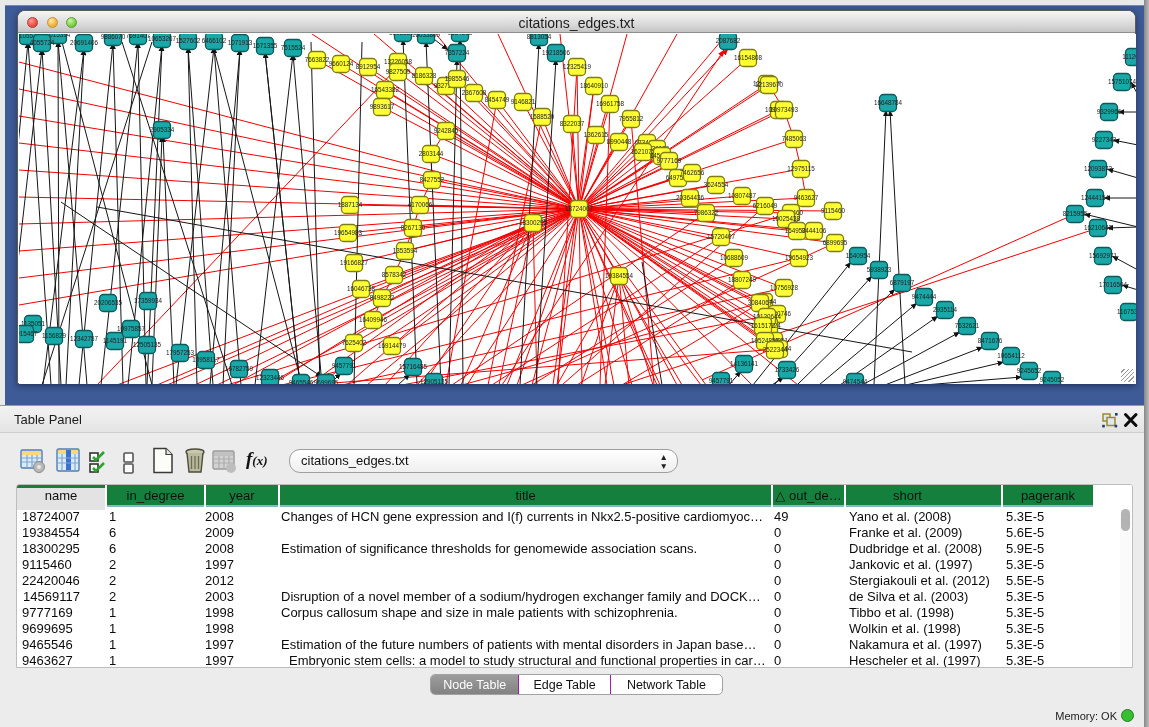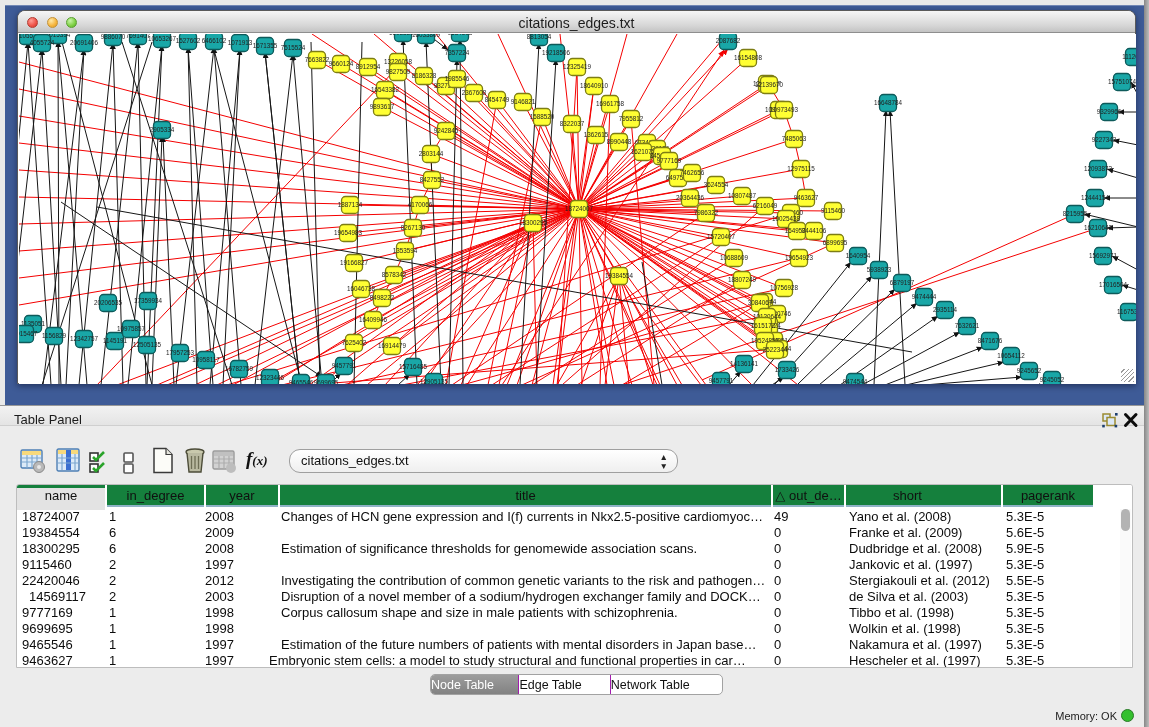--- a/index.html
+++ b/index.html
@@ -4,36 +4,36 @@
 html,body{width:1149px;height:727px;overflow:hidden;font-family:"Liberation Sans",sans-serif;background:#e9e9e9}
 #desk{position:absolute;left:5px;top:5px;width:1139px;height:400px;background:#3e5b97;border-top:1px solid #7288b5}
 #win{position:absolute;left:17px;top:10px;width:1119px;height:374px;border-radius:8px 8px 0 0;background:#fff;border:1px solid #5a5a5a;box-shadow:0 2px 6px rgba(0,0,20,.45)}
 #tbar{position:absolute;left:0;top:0;width:100%;height:22px;border-radius:7px 7px 0 0;background:linear-gradient(#f6f6f6,#d6d6d6 70%,#c3c3c3);border-bottom:1px solid #8e8e8e}
 #tbar .tl{position:absolute;top:5.5px;width:11px;height:11px;border-radius:50%;}
 #title{position:absolute;top:3.5px;width:100%;text-align:center;font-size:14px;color:#1d1d1d}
 #gwrap{position:absolute;left:1px;top:23px;width:1117px;height:350px;background:#fff;overflow:hidden}
 #grip{position:absolute;right:2px;bottom:2px;width:13px;height:13px;background:repeating-linear-gradient(135deg,transparent,transparent 2px,#9a9a9a 2px,#9a9a9a 3px)}
 #rightstrip{position:absolute;left:1144px;top:0;width:5px;height:727px;background:linear-gradient(90deg,#878787,#bdbdbd)}
 #tp{position:absolute;left:0;top:405px;width:1144px;height:322px;background:#ececec;border-top:1px solid #989898}
-#tphead{position:absolute;left:0;top:0;width:100%;height:20px;background:linear-gradient(#f2f2f2,#e4e4e4);border-bottom:1px solid #cfcfcf}
+#tphead{position:absolute;left:0;top:0;width:100%;height:27px;background:linear-gradient(#f2f2f2,#e4e4e4);border-bottom:1px solid #cfcfcf}
 #tphead .t{position:absolute;left:14px;top:6px;font-size:13px;color:#1c1c1c}
 .tbicon{position:absolute}
 #combo{position:absolute;left:289px;top:449px;width:389px;height:24px;background:linear-gradient(#ffffff,#efefef);border:1px solid #9f9f9f;border-radius:11px;font-size:13px;color:#111;line-height:22px;padding-left:11px}
 #combo .st{position:absolute;right:9px;top:3px;font-size:8.5px;color:#222;line-height:9px;text-align:center}
 #tblbox{position:absolute;left:16px;top:484px;width:1117px;height:184px;background:#fff;border:1px solid #bdbdbd;border-radius:3px 3px 0 0;overflow:hidden}
 #thead{position:absolute;left:0;top:0;width:1076px;height:22px;background:#15803d;border-bottom:2px solid #8fb2c6}
 #thead span{position:absolute;top:3px;font-size:13px;color:#101010;text-align:center}
 .hsep{position:absolute;top:0;width:2px;height:22px;background:#fff}
 #trows{position:absolute;left:0;top:24px;width:1100px;height:160px;font-size:13px;color:#0c0c0c}
 .trow{position:absolute;left:0;width:100%;height:16px}
 .trow span{position:absolute;top:0;white-space:nowrap;line-height:16px}
 #vsb{position:absolute;right:1px;top:24px;width:11px;height:158px;background:#fafafa}
 #vsb .th{position:absolute;left:1px;top:0px;width:9px;height:22px;border-radius:5px;background:#b3b3b3}
 #segs{position:absolute;left:430px;top:674px;width:293px;height:21px;border:1px solid #a2a2a2;border-radius:5px;background:#fff;font-size:12.5px;display:flex;overflow:hidden}
-#segs div{line-height:20px;color:#111}
+#segs div{text-align:center;line-height:20px;color:#111}
 #segs div:nth-child(1){width:88px}#segs div:nth-child(2){width:92px}#segs div:nth-child(3){width:113px}
 #segs div.sel{background:linear-gradient(#9d9d9d,#828282);color:#fff}
 #segs div + div{border-left:1px solid #a21caf}
 #mem{position:absolute;left:1117px;top:710px;font-size:11px;color:#222;transform:translateX(-100%);white-space:nowrap}
 #memdot{position:absolute;left:1121px;top:709px;width:13px;height:13px;border-radius:50%;background:#35c02f;border:1.5px solid #2a7a28}
 </style></head><body>
 <div id="desk"></div>
 <div id="rightstrip"></div>
 <div id="win">
   <div id="tbar">
@@ -696,27 +696,26 @@
         <span style="left:92px">2</span>
         <span style="left:188px">1997</span>
         <span style="left:757px">0</span>
         <span style="left:832px">Jankovic et al. (1997)</span>
         <span style="left:989px">5.3E-5</span>
       </div>
 <div class="trow" style="top:64px">
         <span style="left:5px">22420046</span>
         <span style="left:92px">2</span>
         <span style="left:188px">2012</span>
-        <span style="left:264px">Investigating the contribution of common genetic variants to the risk and pathogen…</span>
         <span style="left:757px">0</span>
         <span style="left:832px">Stergiakouli et al. (2012)</span>
         <span style="left:989px">5.5E-5</span>
       </div>
 <div class="trow" style="top:80px">
-        <span style="left:12px">14569117</span>
+        <span style="left:6px">14569117</span>
         <span style="left:92px">2</span>
         <span style="left:188px">2003</span>
         <span style="left:264px">Disruption of a novel member of a sodium/hydrogen exchanger family and DOCK…</span>
         <span style="left:757px">0</span>
         <span style="left:832px">de Silva et al. (2003)</span>
         <span style="left:989px">5.3E-5</span>
       </div>
 <div class="trow" style="top:96px">
         <span style="left:5px">9777169</span>
         <span style="left:92px">1</span>
@@ -740,21 +739,21 @@
         <span style="left:188px">1997</span>
         <span style="left:264px">Estimation of the future numbers of patients with mental disorders in Japan base…</span>
         <span style="left:757px">0</span>
         <span style="left:832px">Nakamura et al. (1997)</span>
         <span style="left:989px">5.3E-5</span>
       </div>
 <div class="trow" style="top:144px">
         <span style="left:5px">9463627</span>
         <span style="left:92px">1</span>
         <span style="left:188px">1997</span>
-        <span style="left:252px">Embryonic stem cells: a model to study structural and functional properties in car…</span>
+        <span style="left:272px">Embryonic stem cells: a model to study structural and functional properties in car…</span>
         <span style="left:757px">0</span>
         <span style="left:832px">Hescheler et al. (1997)</span>
         <span style="left:989px">5.3E-5</span>
       </div>
     </div>
     <div id="vsb">
       <div class="th"></div>
     </div>
 </div>
 <div id="segs">

